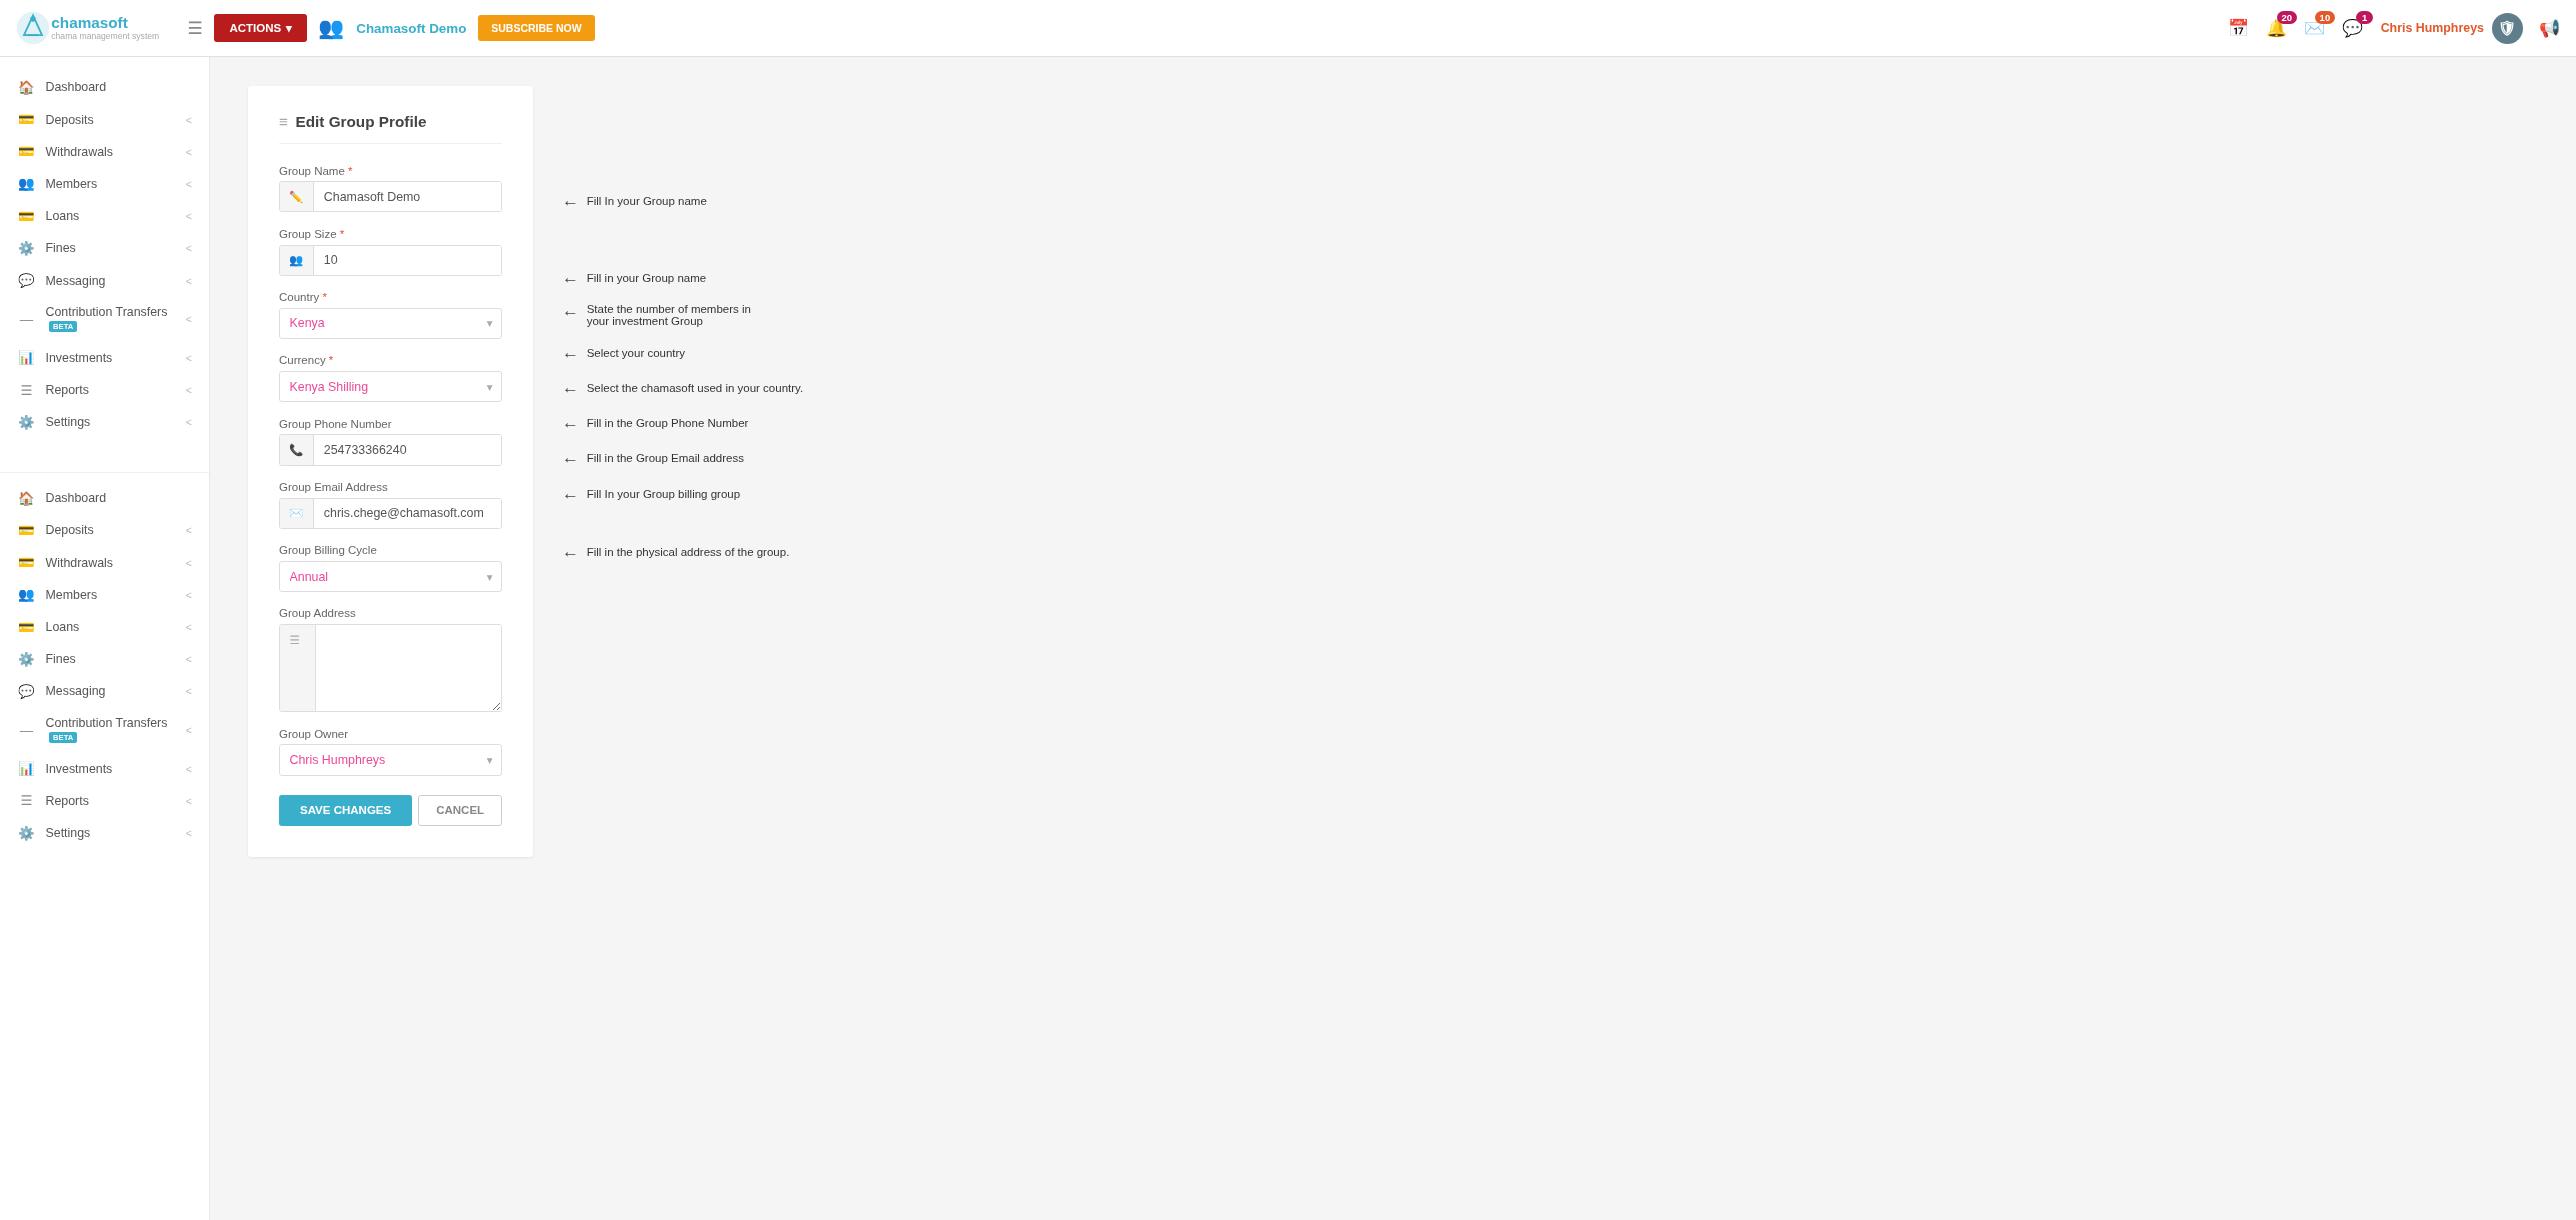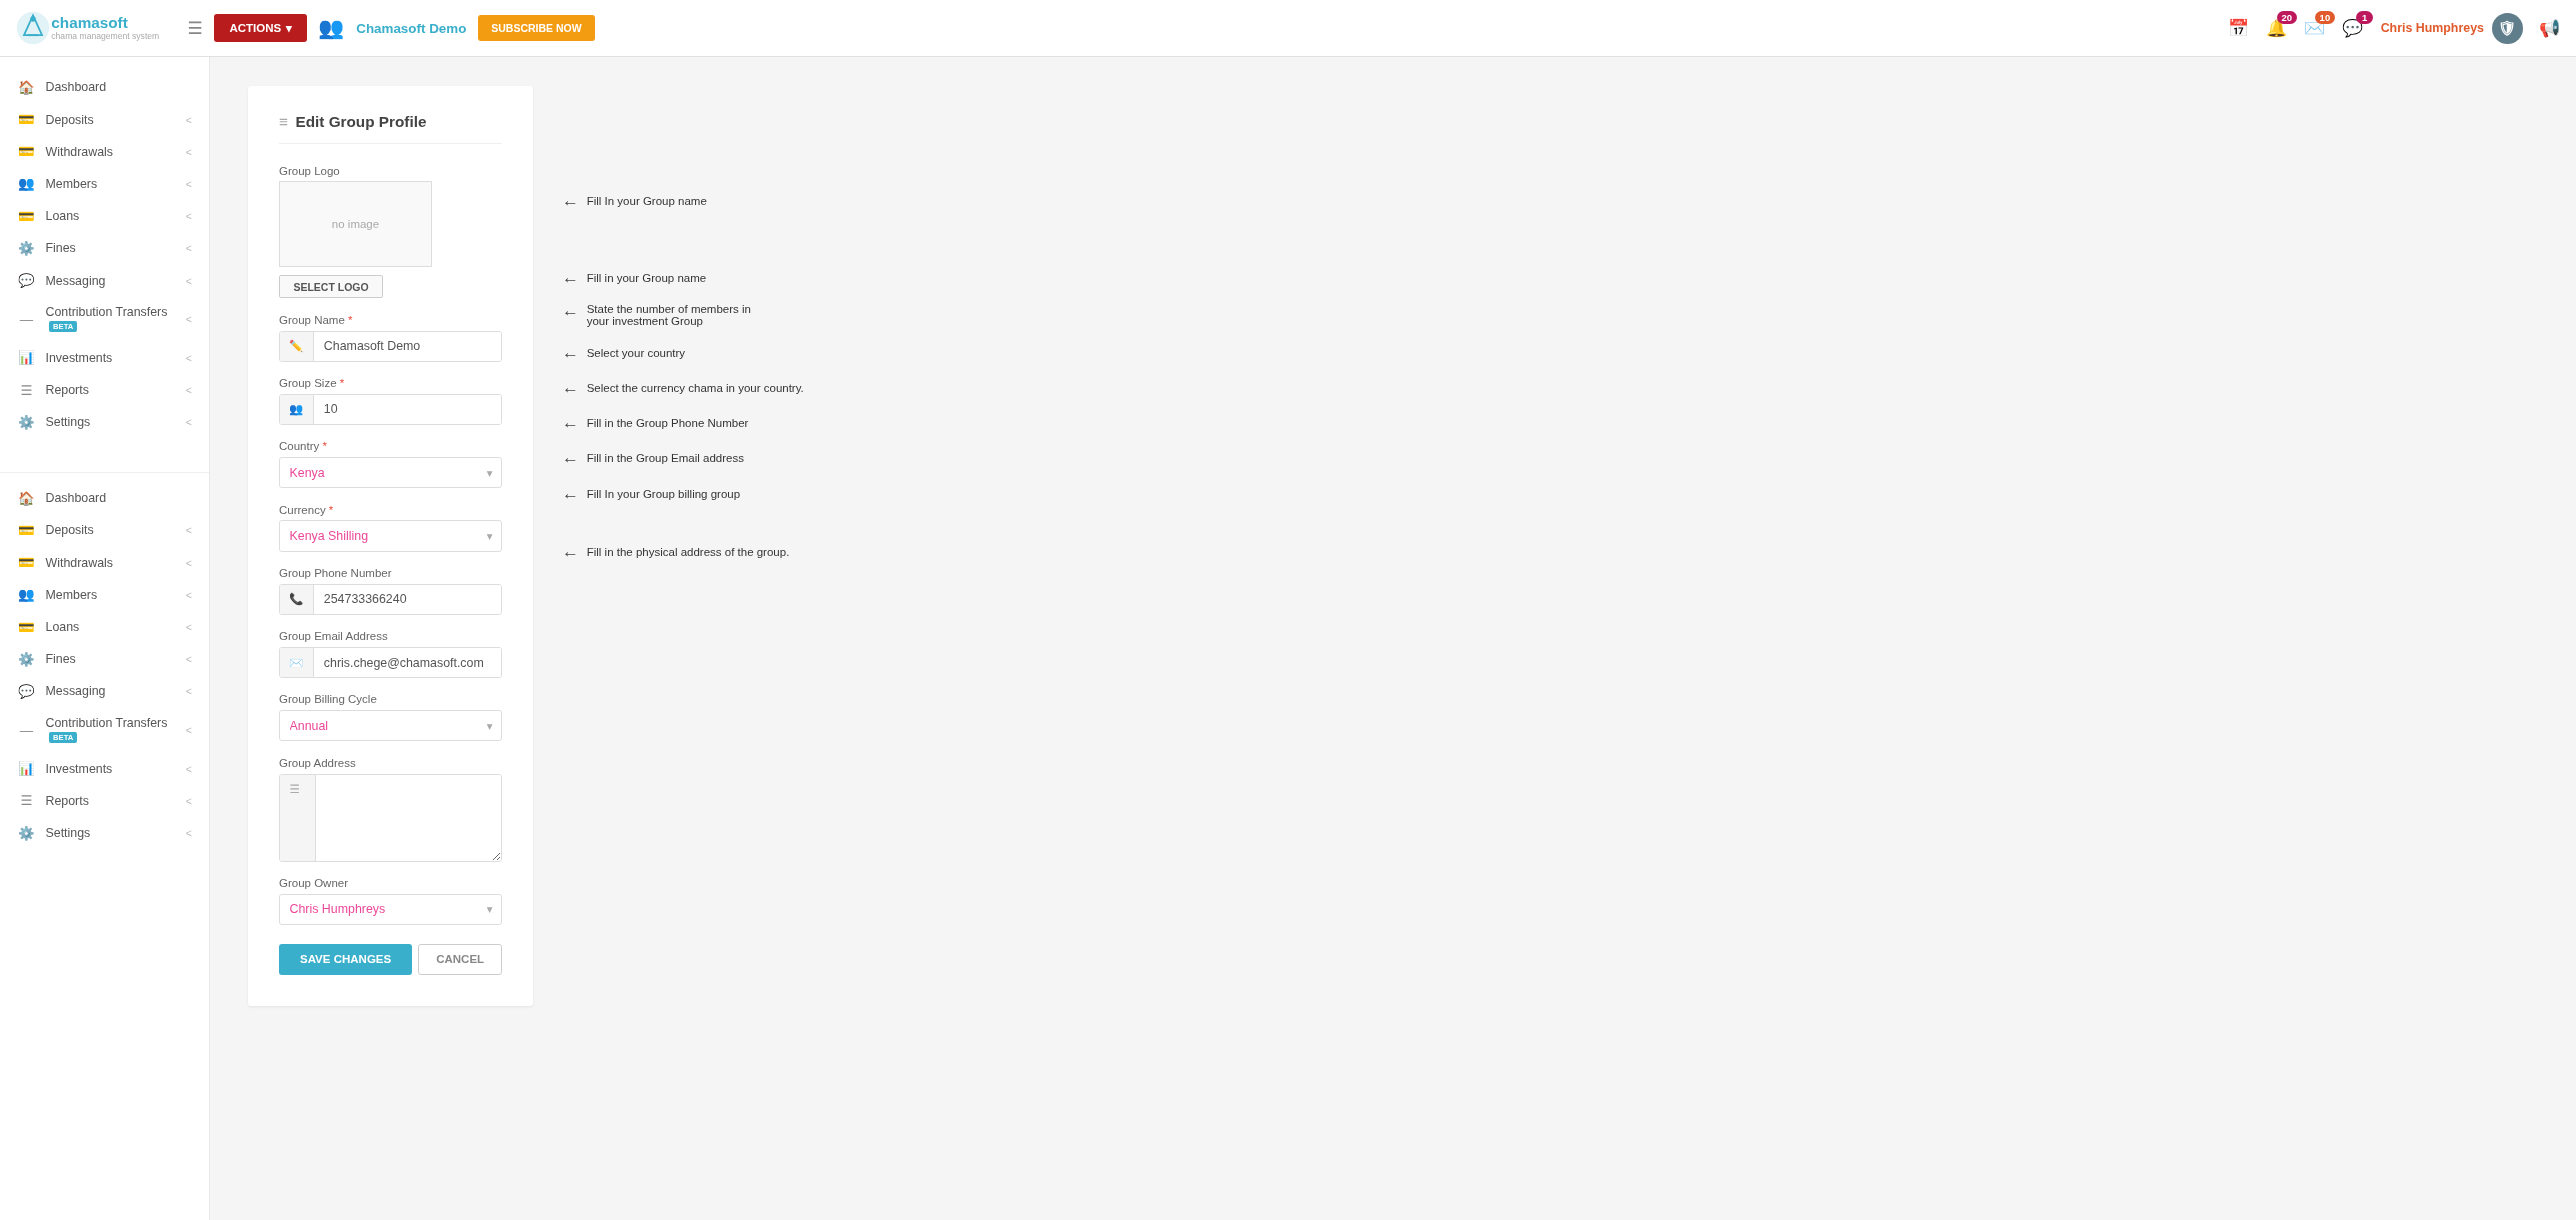--- a/index.html
+++ b/index.html
@@ -316,27 +316,20 @@
 
   <main class="main">
     <div style="display:flex; align-items:flex-start; gap:29px;">
 
       <div class="card">
         <div class="card-title">
           <span class="card-title-icon">≡</span>
           <span>Edit Group Profile</span>
         </div>
 
-        <div class="form-group">
-          <label class="form-label">Group Logo</label>
-          <div class="logo-box">
-            <span>no image</span>
-          </div>
-          <button class="btn-select-logo">SELECT LOGO</button>
-        </div>
 
         <div class="form-group">
           <label class="form-label">
             <span>Group Name</span>
             <span class="required"> *</span>
           </label>
           <div class="input-group">
             <span class="input-group-prefix">✏️</span>
             <input type="text" value="Chamasoft Demo" style="">
           </div>
@@ -453,21 +446,21 @@
           <span style="font-size:11.5px; color:#333; max-width:172px;">State the number of members in your investment Group</span>
         </div>
 
         <div style="margin-bottom:15.3px; display:flex; align-items:center; gap:7.6px;">
           <span style="font-size:17px;">←</span>
           <span style="font-size:11.5px; color:#333;">Select your country</span>
         </div>
 
         <div style="margin-bottom:15.3px; display:flex; align-items:center; gap:7.6px;">
           <span style="font-size:17px;">←</span>
-          <span style="font-size:11.5px; color:#333;">Select the currency chama in your country.</span>
+          <span style="font-size:11.5px; color:#333;">Select the chamasoft used in your country.</span>
         </div>
 
         <div style="margin-bottom:15.3px; display:flex; align-items:center; gap:7.6px;">
           <span style="font-size:17px;">←</span>
           <span style="font-size:11.5px; color:#333;">Fill in the Group Phone Number</span>
         </div>
 
         <div style="margin-bottom:15.3px; display:flex; align-items:center; gap:7.6px;">
           <span style="font-size:17px;">←</span>
           <span style="font-size:11.5px; color:#333;">Fill in the Group Email address</span>

